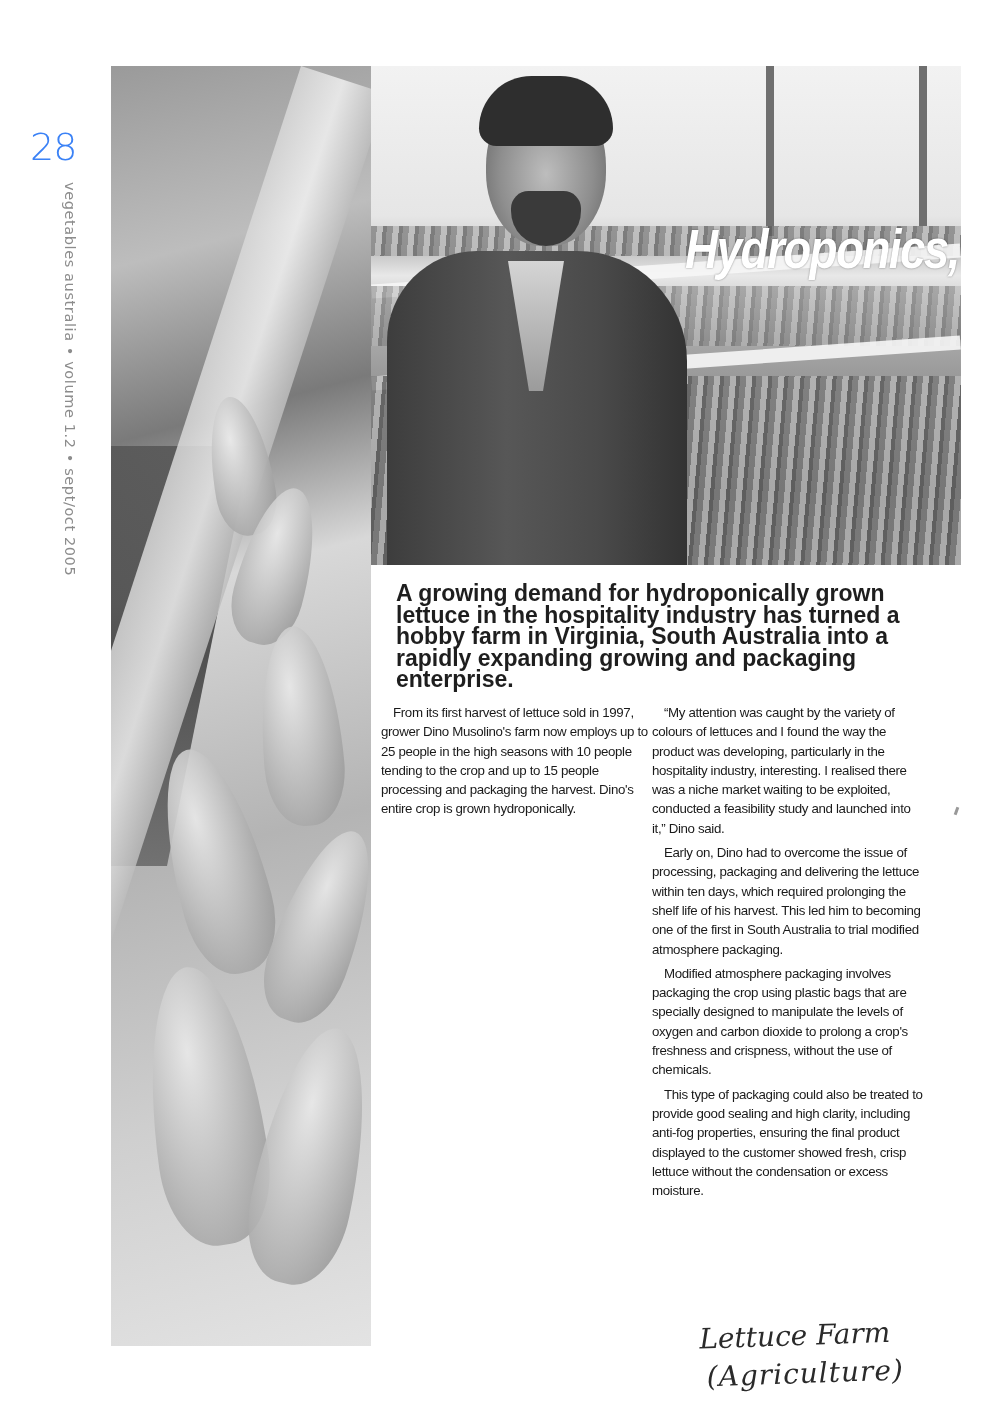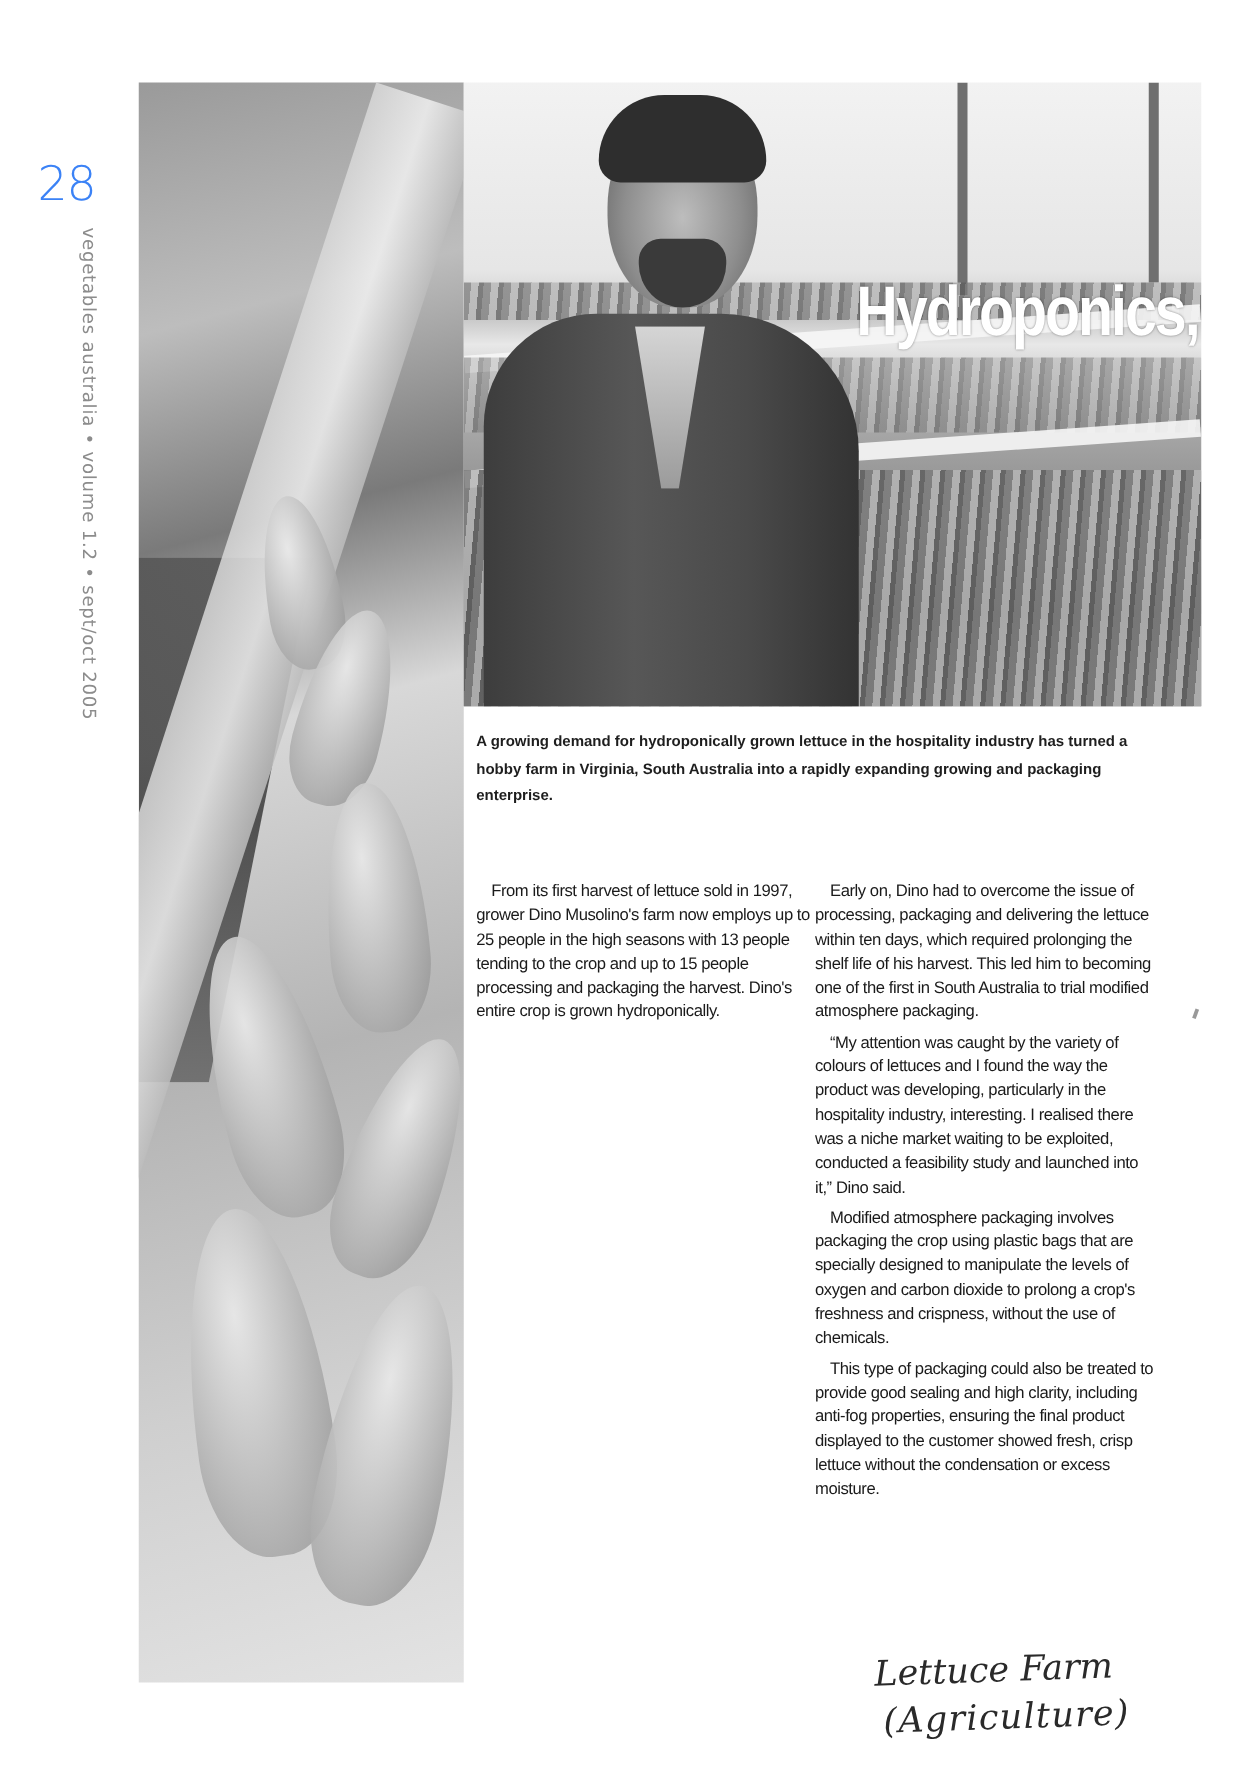--- a/index.html
+++ b/index.html
@@ -41,20 +41,21 @@
   .leaf {
     position: absolute; border-radius: 50% 50% 45% 45% / 70% 70% 30% 30%;
     background: radial-gradient(ellipse at 40% 30%, #e9e9e9, #b8b8b8 55%, #8f8f8f 100%);
     opacity: .9;
   }
   
   .photo-main {
     position: absolute; left: 371px; top: 66px; width: 590px; height: 499px;
     overflow: hidden;
     background: linear-gradient(180deg, #f2f2f2 0%, #e6e6e6 30%, #c9c9c9 38%, #e8e8e8 42%, #a8a8a8 55%, #8a8a8a 70%, #5a5a5a 85%, #707070 100%);
+    font-style: italic;
   }
   .photo-main .pole {
     position: absolute; background: #6f6f6f; width: 8px;
   }
   .photo-main .bench {
     position: absolute; left: 0; width: 100%; height: 14px; background: #f6f6f6;
     transform: rotate(-4deg); opacity: .9;
   }
   .photo-main .crops {
     position: absolute; left: 0; width: 100%;
@@ -86,23 +87,23 @@
   }
   .headline {
     position: absolute; right: 2px; top: 155px;
     font-family: "Liberation Sans", sans-serif; font-weight: 700;
     font-size: 56px; color: #ffffff; letter-spacing: -2px;
     transform: scaleX(0.82); transform-origin: right center;
     text-shadow: 0 0 2px rgba(0,0,0,0.5);
     line-height: 1;
   }
   .standfirst {
-    position: absolute; left: 381px; top: 583px; width: 545px;
+    position: absolute; left: 396px; top: 583px; width: 545px;
     font-family: "Liberation Sans", sans-serif; font-weight: 700;
-    font-size: 12px; line-height: 21.5px; color: #1e1e1e;
+    font-size: 23px; line-height: 21.5px; color: #1e1e1e;
   }
   .column {
     position: absolute; top: 703px; width: 272px;
     font-family: "Liberation Sans", sans-serif;
     font-size: 13.3px; line-height: 19.3px; color: #1a1a1a;
     letter-spacing: -0.35px;
   }
   .column p { margin: 0 0 5px 0; text-indent: 12px; }
   .col-1 { left: 381px; }
   .col-2 { left: 652px; }
@@ -148,26 +149,26 @@
   <div class="person-shirt"></div>
   <div class="person-head"></div>
   <div class="person-hair"></div>
   <div class="person-beard"></div>
   <div class="headline">Hydroponics,</div>
 </div>
 
 <div class="standfirst">A growing demand for hydroponically grown lettuce in the hospitality industry has turned a hobby farm in Virginia, South Australia into a rapidly expanding growing and packaging enterprise.</div>
 
 <div class="column col-1">
-  <p>From its first harvest of lettuce sold in 1997, grower Dino Musolino's farm now employs up to 25 people in the high seasons with 13 people tending to the crop and up to 15 people processing and packaging the harvest. Dino's entire crop is grown hydroponically.</p>
+  <p>From its first harvest of lettuce sold in 1997, grower Dino Musolino's farm now employs up to 25 people in the high seasons with 10 people tending to the crop and up to 15 people processing and packaging the harvest. Dino's entire crop is grown hydroponically.</p>
 </div>
 
 <div class="column col-2">
+  <p>“My attention was caught by the variety of colours of lettuces and I found the way the product was developing, particularly in the hospitality industry, interesting. I realised there was a niche market waiting to be exploited, conducted a feasibility study and launched into it,” Dino said.</p>
   <p>Early on, Dino had to overcome the issue of processing, packaging and delivering the lettuce within ten days, which required prolonging the shelf life of his harvest. This led him to becoming one of the first in South Australia to trial modified atmosphere packaging.</p>
-  <p>“My attention was caught by the variety of colours of lettuces and I found the way the product was developing, particularly in the hospitality industry, interesting. I realised there was a niche market waiting to be exploited, conducted a feasibility study and launched into it,” Dino said.</p>
   <p>Modified atmosphere packaging involves packaging the crop using plastic bags that are specially designed to manipulate the levels of oxygen and carbon dioxide to prolong a crop's freshness and crispness, without the use of chemicals.</p>
   <p>This type of packaging could also be treated to provide good sealing and high clarity, including anti-fog properties, ensuring the final product displayed to the customer showed fresh, crisp lettuce without the condensation or excess moisture.</p>
 </div>
 
 <div class="scan-mark"></div>
 
 <div class="handwriting">
   <span>Lettuce Farm</span>
   <span class="line2">(Agriculture)</span>
 </div>

